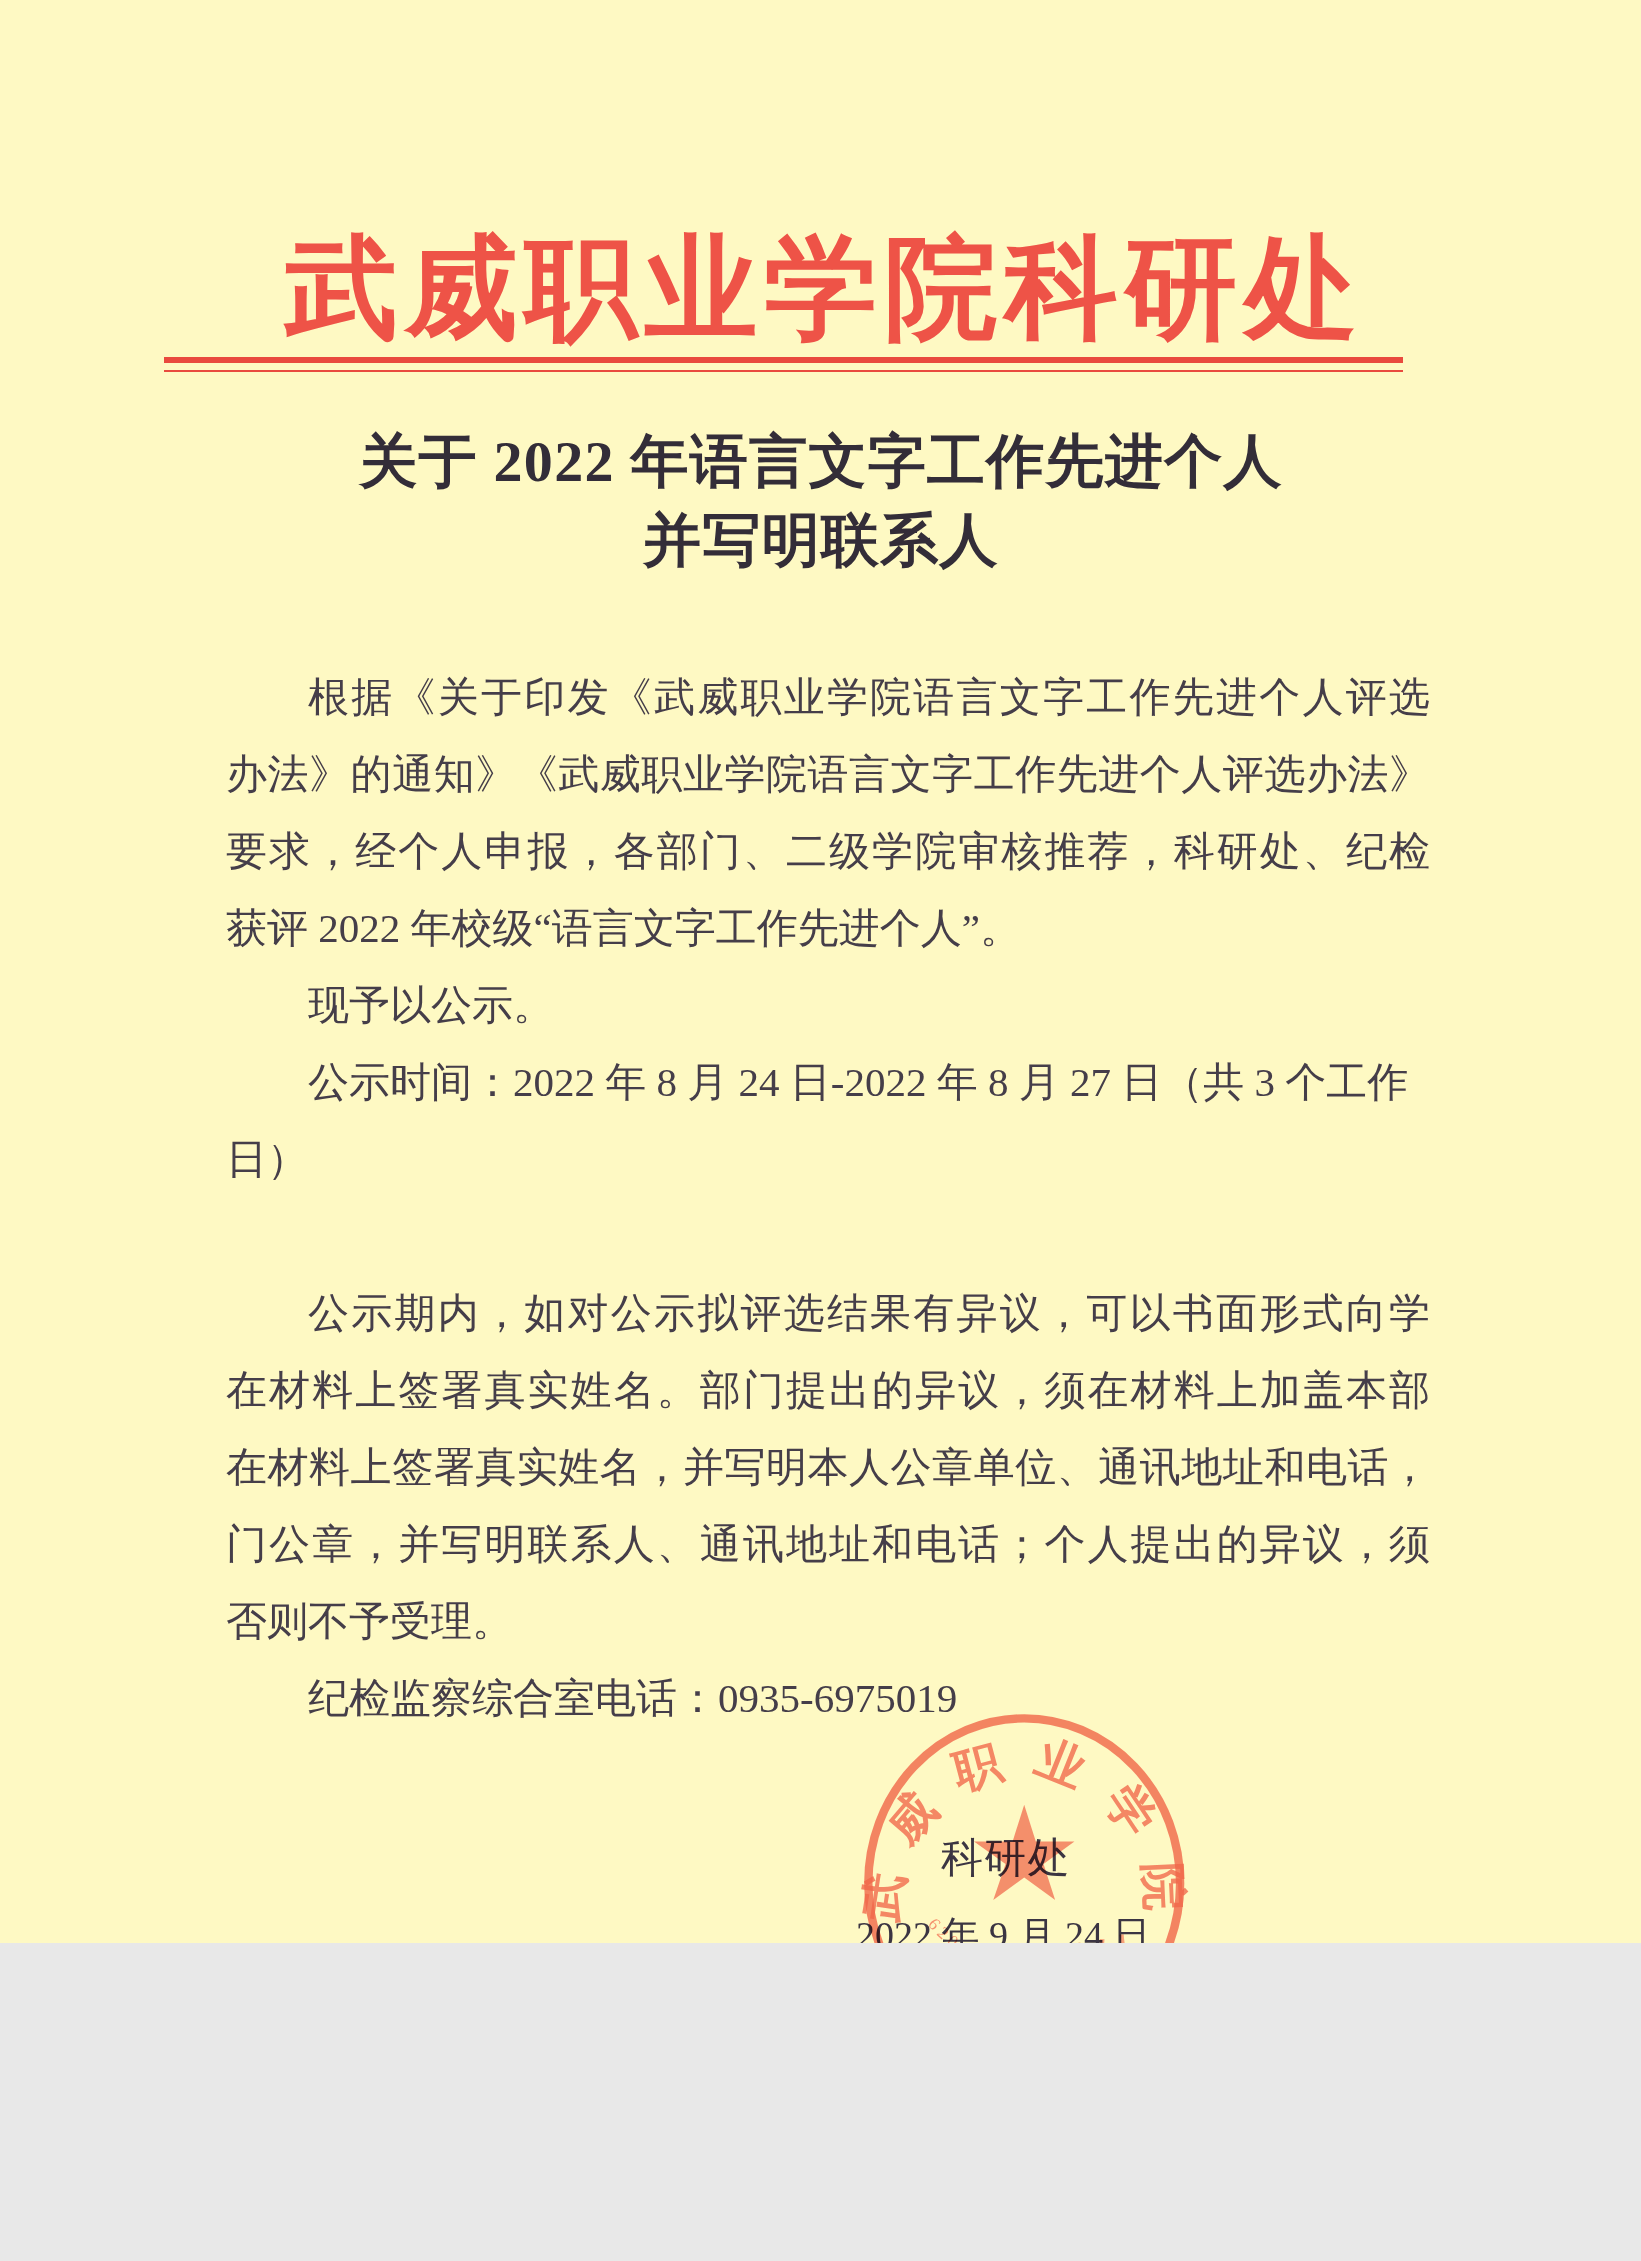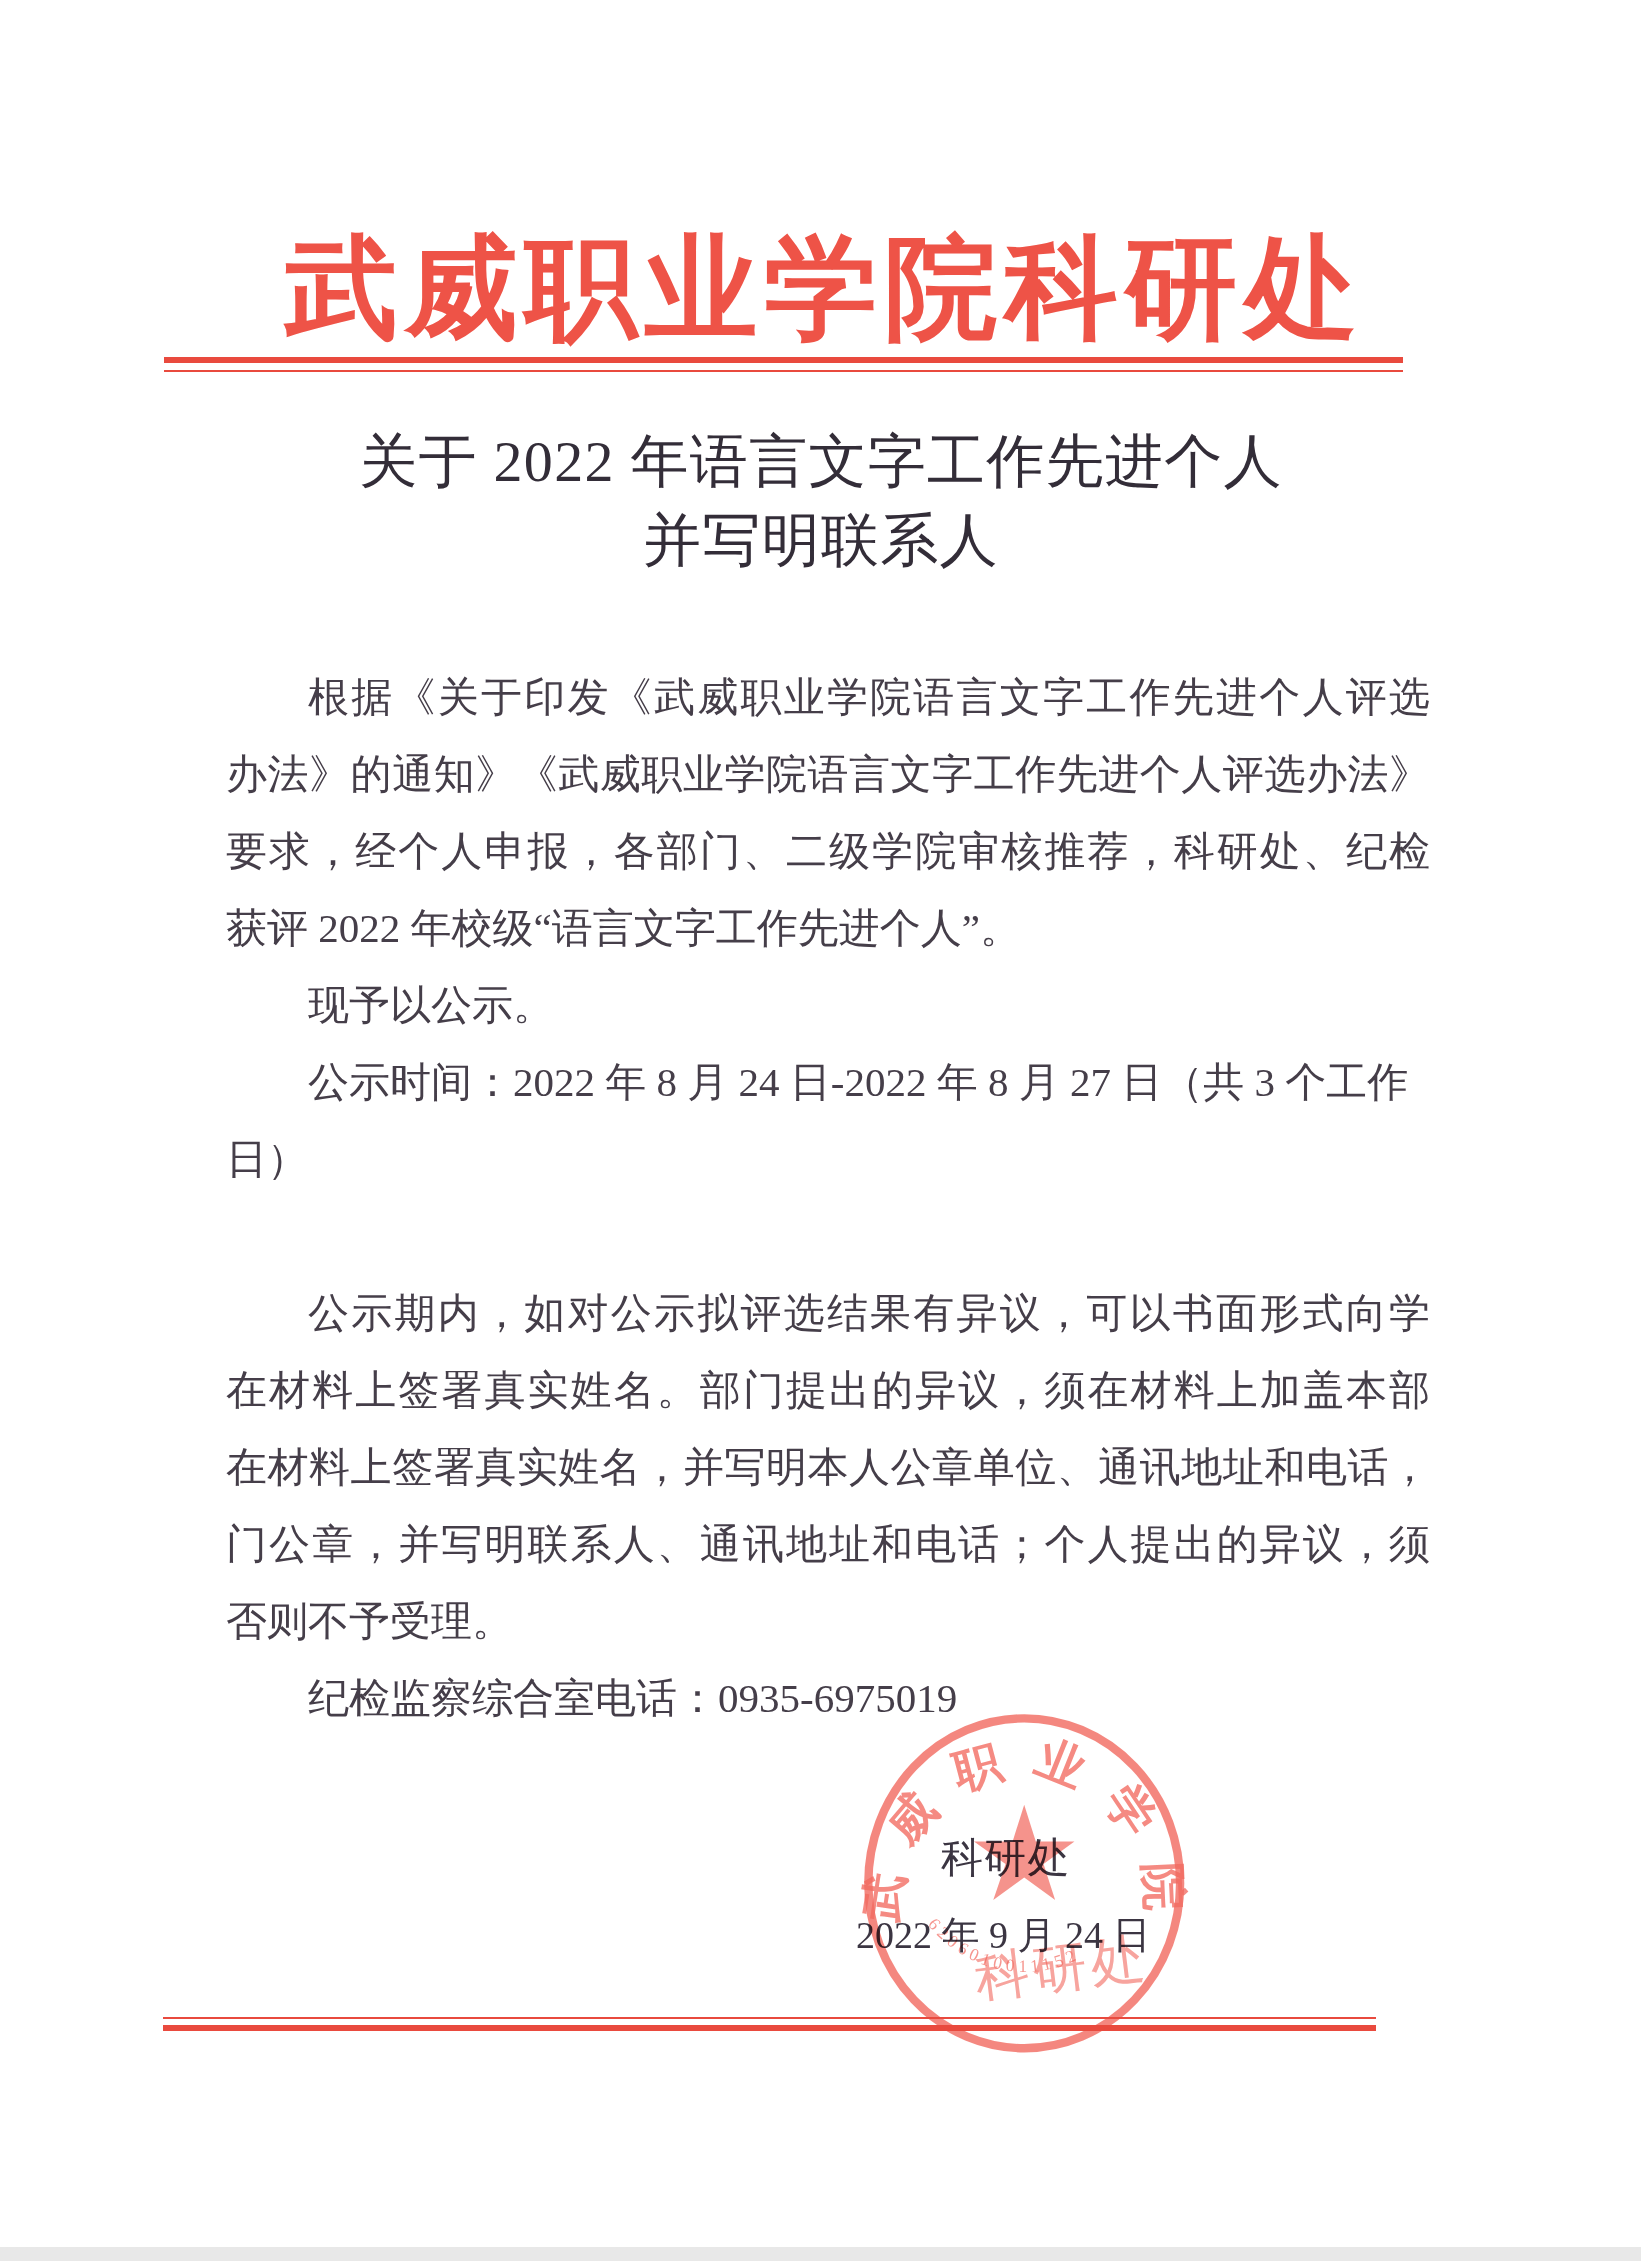--- a/index.html
+++ b/index.html
@@ -1,39 +1,39 @@
 <!DOCTYPE html>
 <html style="font-size:10.3px"><head>
 <meta charset="utf-8">
 <style>
   html,body{margin:0;padding:0;background:#e8e8e8;}
   .page{
     position:relative;
-    width:1642px;height:2247px;
-    background:#ffffff;
+    width:1642px;height:1943px;
+    background:#fef9c3;
     overflow:hidden;
     font-family:"Liberation Serif","DejaVu Serif",serif;
   }
   .org-header{
     position:absolute;top:227px;left:0;right:0;
     text-align:center;
     font-size:113px;line-height:1.1;font-weight:900;
     color:#ee5347;
     letter-spacing:7px;padding-left:7px;
     white-space:nowrap;
   }
   .rule{position:absolute;background:#e94a3e;}
   .rule-top-thick{top:357px;left:164px;width:1239px;height:5.8px;}
   .rule-top-thin{top:370px;left:164px;width:1239px;height:1.9px;}
   .rule-bottom-thin{top:2017px;left:163px;width:1213px;height:1.9px;}
   .rule-bottom-thick{top:2025px;left:163px;width:1213px;height:5.8px;}
   .doc-title{
     position:absolute;top:422px;left:0;right:0;
     text-align:center;
-    font-size:58px;line-height:79px;font-weight:400;
+    font-size:58px;line-height:79px;font-weight:700;
     color:#332d38;
     letter-spacing:1.3px;
   }
   .body-text{
     position:absolute;top:659px;left:206px;width:1204px;
     font-size:41px;line-height:77px;
     color:#453e49;
     margin-left:20px;
   }
   .line{min-height:77px;}

